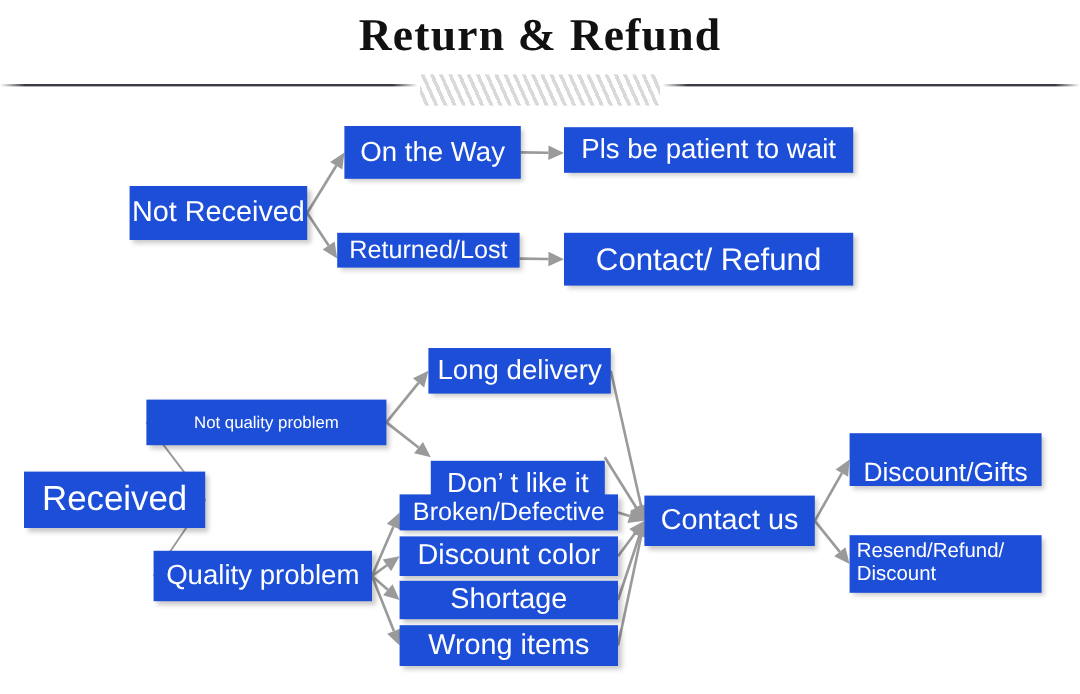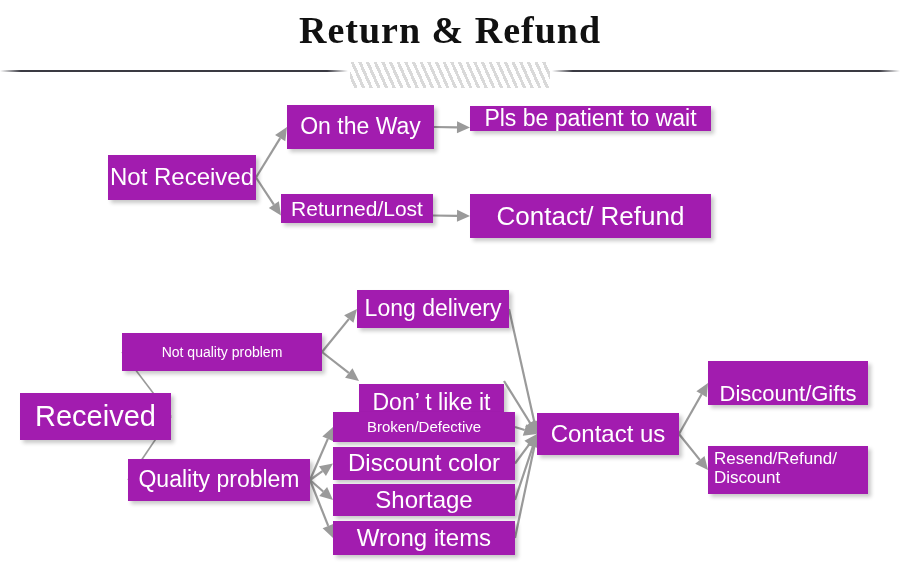--- a/index.html
+++ b/index.html
@@ -28,21 +28,21 @@
   .hatch{
     position:absolute;left:350px;top:0px;width:200px;height:26px;
     background:repeating-linear-gradient(66deg,
         #ffffff 0px,#ffffff 4px,
         #d9d9d9 4px,#d9d9d9 7px);
   }
 
   
   .node{
     position:absolute;
-    background:#a21caf;
+    background:#1d4ed8;
     color:#ffffff;
     box-shadow:3px 3px 4px rgba(0,0,0,0.22);
     display:flex;align-items:center;justify-content:center;
     white-space:nowrap;
     line-height:1.02;
     box-sizing:border-box;
   }
   .node span{display:block;}
   .clip{overflow:hidden;}
   .two-line{
@@ -149,21 +149,21 @@
       </g>
     </svg>
 
   <div id="nodes">
       <div class="node" style="left: 108px; top: 155px; width: 148px; height: 45px; font-size: 24px;">
         <span>Not Received</span>
       </div>
       <div class="node" style="left: 287px; top: 105px; width: 147px; height: 44px; font-size: 23px;">
         <span>On the Way</span>
       </div>
-      <div class="node" style="left: 470px; top: 106px; width: 241px; height: 25px; font-size: 23px;">
+      <div class="node" style="left: 470px; top: 106px; width: 241px; height: 38px; font-size: 23px;">
         <span>Pls be patient to wait</span>
       </div>
       <div class="node clip" style="left: 281px; top: 194px; width: 152px; height: 29px; font-size: 21px;">
         <span>Returned/Lost</span>
       </div>
       <div class="node" style="left: 470px; top: 194px; width: 241px; height: 44px; font-size: 26px;">
         <span>Contact/ Refund</span>
       </div>
       <div class="node" style="left: 20px; top: 393px; width: 151px; height: 47px; font-size: 29px;">
         <span>Received</span>
@@ -173,21 +173,21 @@
       </div>
       <div class="node" style="left: 128px; top: 459px; width: 182px; height: 42px; font-size: 23px;">
         <span>Quality problem</span>
       </div>
       <div class="node clip" style="left: 357px; top: 290px; width: 152px; height: 38px; font-size: 23px; text-align: center;">
         <span>Long delivery</span>
       </div>
       <div class="node" style="left: 359px; top: 384px; width: 145px; height: 38px; font-size: 23px;">
         <span>Don’  t like it</span>
       </div>
-      <div class="node clip" style="left: 333px; top: 412px; width: 182px; height: 30px; font-size: 15px;">
+      <div class="node clip" style="left: 333px; top: 412px; width: 182px; height: 30px; font-size: 21px;">
         <span>Broken/Defective</span>
       </div>
       <div class="node" style="left: 333px; top: 447px; width: 182px; height: 33px; font-size: 24px;">
         <span>Discount color</span>
       </div>
       <div class="node" style="left: 333px; top: 484px; width: 182px; height: 32px; font-size: 24px;">
         <span>Shortage</span>
       </div>
       <div class="node" style="left: 333px; top: 521px; width: 182px; height: 34px; font-size: 24px;">
         <span>Wrong items</span>

